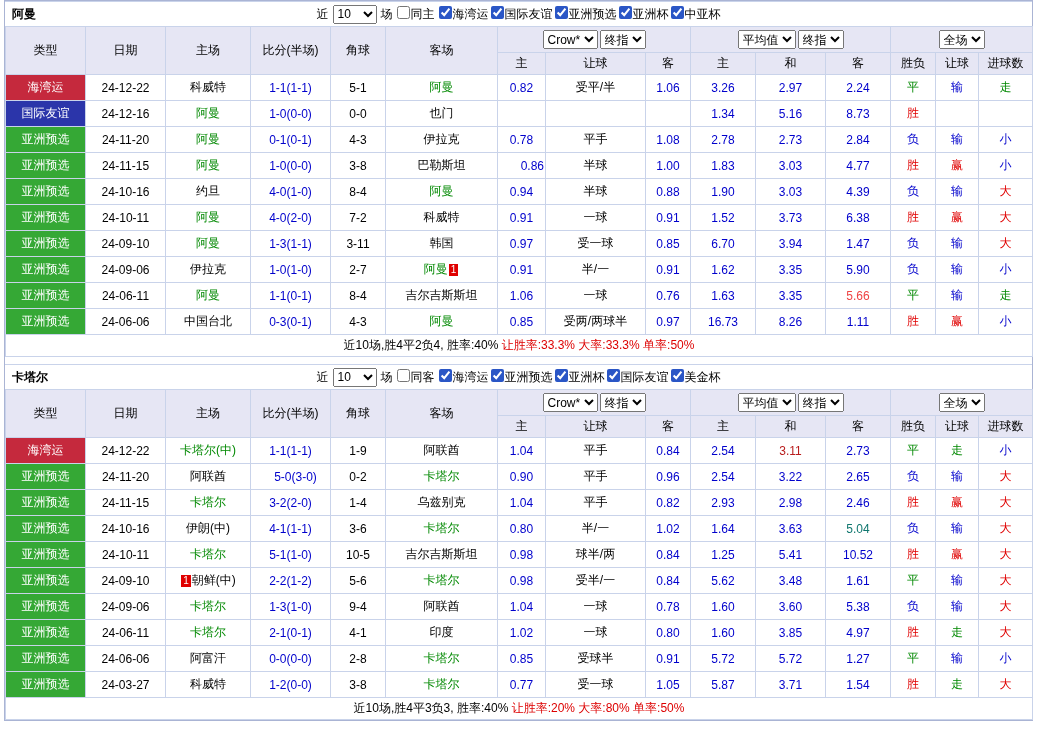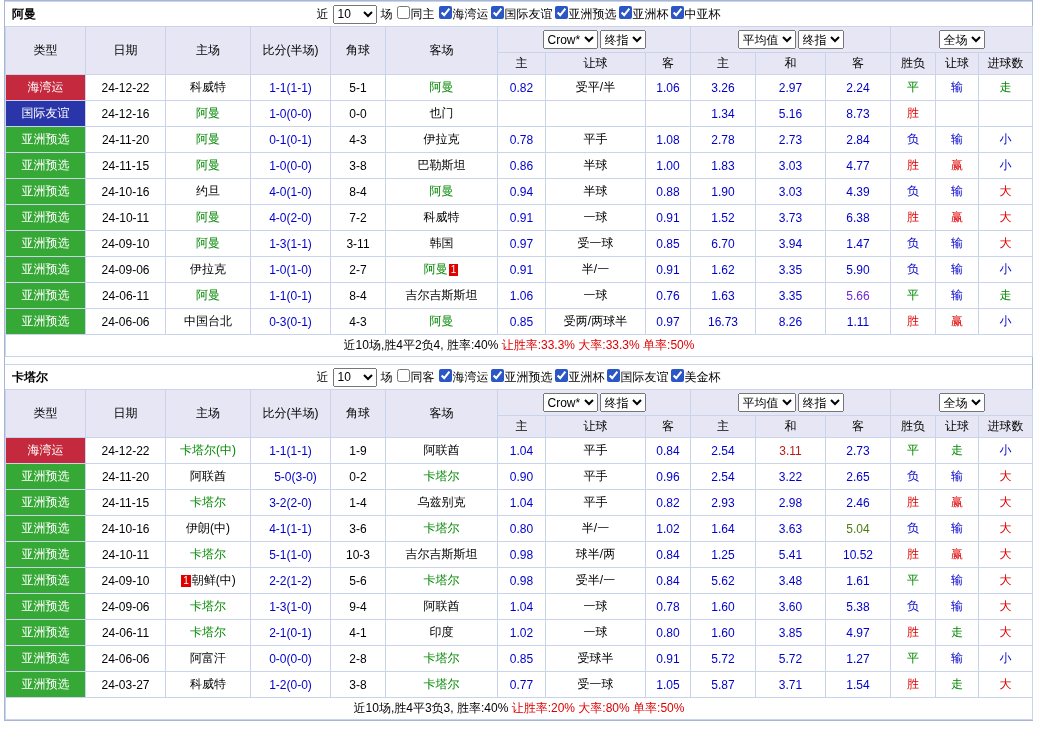--- a/index.html
+++ b/index.html
@@ -214,21 +214,21 @@
               <td style="color: rgb(0, 0, 204);">输</td>
               <td style="color: rgb(0, 0, 204);">小</td>
             </tr>
             <tr>
               <td class="type-badge" style="background: rgb(53, 168, 53);">亚洲预选</td>
               <td>24-11-15</td>
               <td><span class="focus">阿曼</span></td>
               <td style="color: rgb(0, 0, 204);">1-0(0-0)</td>
               <td>3-8</td>
               <td><span>巴勒斯坦</span></td>
-              <td style="color: rgb(0, 0, 204);">0.86</td>
+              <td style="color: rgb(0, 0, 204); text-align: right;">0.86</td>
               <td>半球</td>
               <td style="color: rgb(0, 0, 204);">1.00</td>
               <td style="color: rgb(0, 0, 204);">1.83</td>
               <td style="color: rgb(0, 0, 204);">3.03</td>
               <td style="color: rgb(0, 0, 204);">4.77</td>
               <td style="color: rgb(224, 0, 0);">胜</td>
               <td style="color: rgb(224, 0, 0);">赢</td>
               <td style="color: rgb(0, 0, 204);">小</td>
             </tr>
             <tr>
@@ -304,21 +304,21 @@
               <td>24-06-11</td>
               <td><span class="focus">阿曼</span></td>
               <td style="color: rgb(0, 0, 204);">1-1(0-1)</td>
               <td>8-4</td>
               <td><span>吉尔吉斯斯坦</span></td>
               <td style="color: rgb(0, 0, 204);">1.06</td>
               <td>一球</td>
               <td style="color: rgb(0, 0, 204);">0.76</td>
               <td style="color: rgb(0, 0, 204);">1.63</td>
               <td style="color: rgb(0, 0, 204);">3.35</td>
-              <td style="color: #6d28d9;">5.66</td>
+              <td style="color: #ef4444;">5.66</td>
               <td style="color: rgb(0, 136, 0);">平</td>
               <td style="color: rgb(0, 0, 204);">输</td>
               <td style="color: rgb(0, 136, 0);">走</td>
             </tr>
             <tr>
               <td class="type-badge" style="background: rgb(53, 168, 53);">亚洲预选</td>
               <td>24-06-06</td>
               <td><span>中国台北</span></td>
               <td style="color: rgb(0, 0, 204);">0-3(0-1)</td>
               <td>4-3</td>
@@ -485,31 +485,31 @@
               <td>24-10-16</td>
               <td><span>伊朗(中)</span></td>
               <td style="color: rgb(0, 0, 204);">4-1(1-1)</td>
               <td>3-6</td>
               <td><span class="focus">卡塔尔</span></td>
               <td style="color: rgb(0, 0, 204);">0.80</td>
               <td>半/一</td>
               <td style="color: rgb(0, 0, 204);">1.02</td>
               <td style="color: rgb(0, 0, 204);">1.64</td>
               <td style="color: rgb(0, 0, 204);">3.63</td>
-              <td style="color: #4d7c0f;">5.04</td>
+              <td style="color: #0f766e;">5.04</td>
               <td style="color: rgb(0, 0, 204);">负</td>
               <td style="color: rgb(0, 0, 204);">输</td>
               <td style="color: rgb(224, 0, 0);">大</td>
             </tr>
             <tr>
               <td class="type-badge" style="background: rgb(53, 168, 53);">亚洲预选</td>
               <td>24-10-11</td>
               <td><span class="focus">卡塔尔</span></td>
               <td style="color: rgb(0, 0, 204);">5-1(1-0)</td>
-              <td>10-3</td>
+              <td>10-5</td>
               <td><span>吉尔吉斯斯坦</span></td>
               <td style="color: rgb(0, 0, 204);">0.98</td>
               <td>球半/两</td>
               <td style="color: rgb(0, 0, 204);">0.84</td>
               <td style="color: rgb(0, 0, 204);">1.25</td>
               <td style="color: rgb(0, 0, 204);">5.41</td>
               <td style="color: rgb(0, 0, 204);">10.52</td>
               <td style="color: rgb(224, 0, 0);">胜</td>
               <td style="color: rgb(224, 0, 0);">赢</td>
               <td style="color: rgb(224, 0, 0);">大</td>

